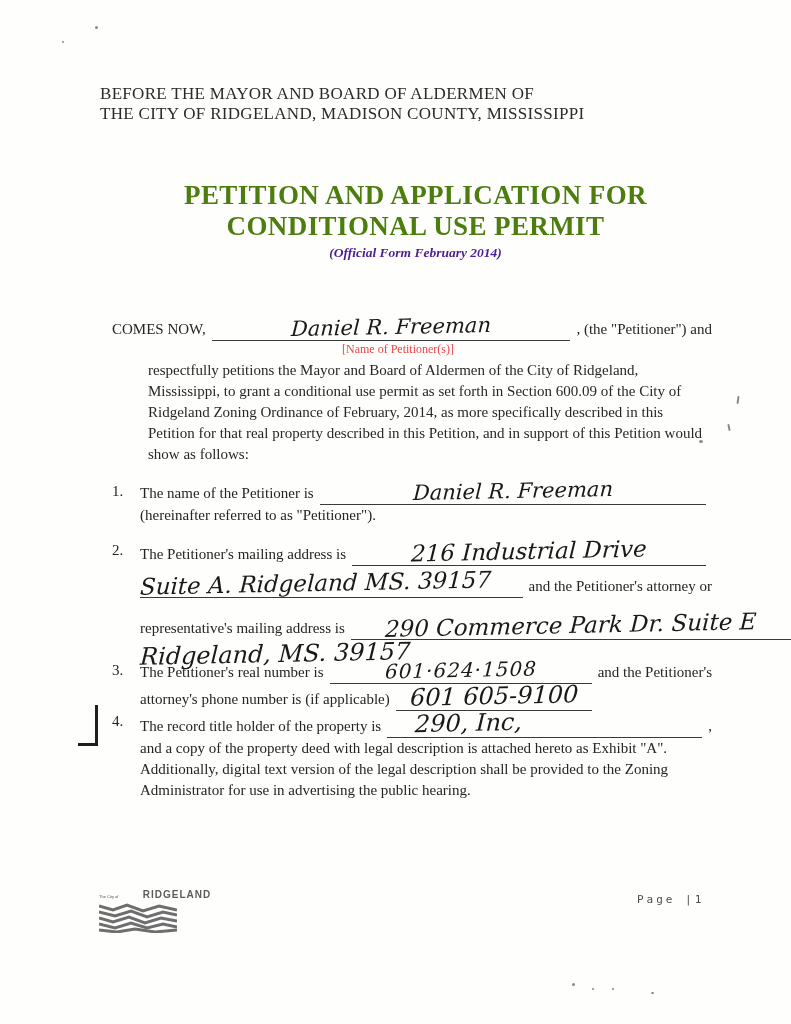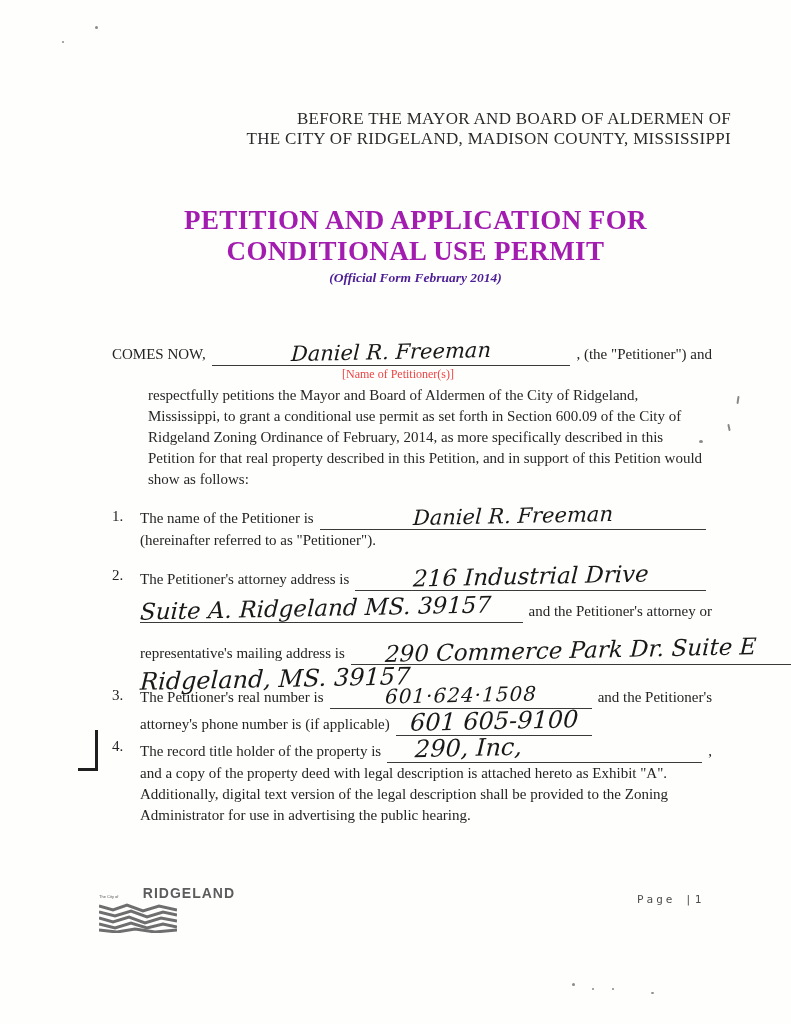--- a/index.html
+++ b/index.html
@@ -2,25 +2,25 @@
 <html><head>
 <meta charset="utf-8">
 <style>
   html,body { margin:0; padding:0; background:#ffffff; }
   .page {
     position:relative; width:791px; height:1024px; margin:0 auto;
     background:#fefefd; overflow:hidden;
     font-family:"Liberation Serif", serif; color:#242424;
   }
   
-  .doc-header { margin:0 60px 0 100px; padding-top:109px; text-align:right;
+  .doc-header { margin:0 60px 0 100px; padding-top:84px; text-align:left;
     font-size:17px; line-height:20px; letter-spacing:0.3px; color:#2a2a2a; }
   
   .title-block { margin:56px 60px 0 100px; text-align:center; }
-  .title-line { font-size:27px; font-weight:bold; line-height:31px; letter-spacing:0.4px; color:#a21caf; }
+  .title-line { font-size:27px; font-weight:bold; line-height:31px; letter-spacing:0.4px; color:#4d7c0f; }
   .subtitle { font-size:13.5px; font-style:italic; font-weight:bold; margin-top:3px; color:#4c1d95; }
   
   .content { position:relative; margin-left:112px; width:600px; font-size:15px; line-height:21px; }
   .comes-row { display:flex; align-items:baseline; margin-top:56px; }
   .nowrap { white-space:nowrap; }
   .blank { flex:1 1 auto; border-bottom:1.5px solid #3a3a3a; margin:0 6px; text-align:center; white-space:nowrap; }
   .blank-fixed { flex:0 0 auto; border-bottom:1.5px solid #3a3a3a; margin:0 6px; padding:0 14px; white-space:nowrap; }
   .caption { margin-left:230px; font-size:12px; line-height:16px; color:#ef4444; }
   .para { margin-top:3px; text-align:left; color:#272727;margin-left:36px; }
   
@@ -39,21 +39,21 @@
   .mt12 { margin-top:12px; } .mt14 { margin-top:14px; } .mt16 { margin-top:16px; }
   .mt22 { } .mt6 { margin-top:6px; } .mt2 { margin-top:2px; }
   .rep-row { margin-right:-85px; }
   .bracket { position:absolute; left:-34px; top:-6px; width:17px; height:38px;
     border-right:3px solid #1f1f1f; border-bottom:3px solid #1f1f1f; }
   .item4-wrap { position:relative; }
   
   .logo { position:absolute; left:99px; top:884px; width:80px; }
   .logo-text { font-family:"Liberation Sans", sans-serif; color:#5c5c5c; white-space:nowrap; }
   .logo-pre { font-size:4px; letter-spacing:0; }
-  .logo-name { font-size:14px; font-weight:bold; letter-spacing:1px;padding-left:20px; }
+  .logo-name { font-size:10px; font-weight:bold; letter-spacing:1px;padding-left:20px; }
   .logo-waves { display:block; margin-top:1px; }
   .page-num { position:absolute; left:637px; top:893px;
     font-family:"DejaVu Sans Mono", monospace; font-size:11px; letter-spacing:3px; color:#4e4e4e; }
   
   .speck { position:absolute; background:#8a8a8a; border-radius:50%; }
 </style>
 </head>
 <body>
 
 <div class="page">
@@ -90,21 +90,21 @@
             <span class="blank"><span class="hand hand-name">Daniel R. Freeman</span></span>
           </div>
           <div>(hereinafter referred to as "Petitioner").</div>
         </div>
       </div>
 
       <div class="item mt14">
         <div class="item-num">2.</div>
         <div class="item-body">
           <div class="frow">
-            <span class="nowrap">The Petitioner's attorney address is</span>
+            <span class="nowrap">The Petitioner's mailing address is</span>
             <span class="blank"><span class="hand hand-addr">216 Industrial Drive</span></span>
           </div>
           <div class="frow mt6">
             <span class="blank" style="margin-left:0; text-align:left;"><span class="hand hand-addr">Suite A. Ridgeland MS. 39157</span></span>
             <span class="nowrap">and the Petitioner's attorney or</span>
           </div>
           <div class="frow mt16 rep-row">
             <span class="nowrap">representative's mailing address is</span>
             <span class="blank"><span class="hand hand-addr">290 Commerce Park Dr. Suite E</span></span>
           </div>

